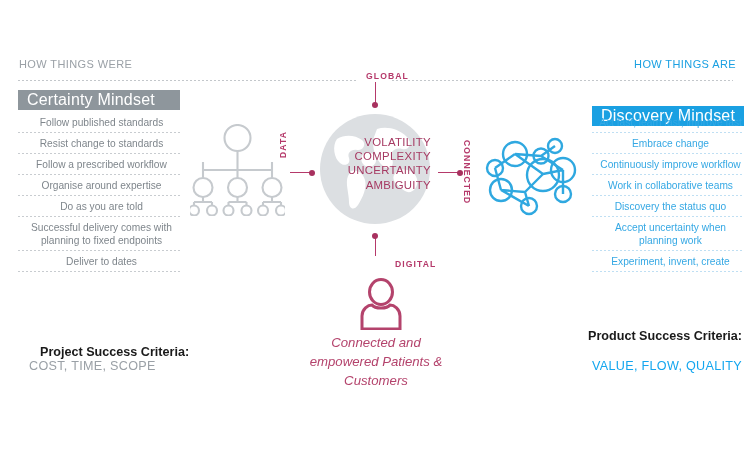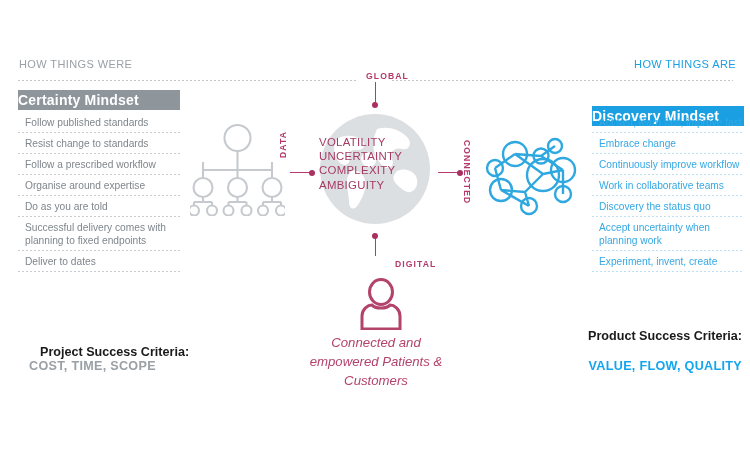--- a/index.html
+++ b/index.html
@@ -22,28 +22,28 @@
     position:absolute;height:1px;
     background-image:linear-gradient(to right,#c3c7cb 0 2px,transparent 2px 4px);
     background-size:4px 1px;background-repeat:repeat-x;
   }
   #dot-left{left:18px;top:80px;width:340px;}
   #dot-right{left:392px;top:80px;width:341px;}
 
   
   .mindbar{
     position:absolute;height:20px;line-height:20px;
-    font-size:14px;font-weight:bold;color:#ffffff;
-    box-sizing:border-box;letter-spacing:.2px;
+    font-size:16px;font-weight:normal;color:#ffffff;
+    padding-left:9px;box-sizing:border-box;letter-spacing:.2px;
   }
   #bar-left{left:18px;top:90px;width:162px;background:#8e969c;}
   #bar-right{left:592px;top:106px;width:152px;background:#1aa0e2;}
 
   
-  .list{position:absolute;box-sizing:border-box;}
+  .list{position:absolute;box-sizing:border-box;text-align:center;}
   #list-left{left:18px;top:112px;width:162px;}
   #list-right{left:592px;top:112px;width:152px;}
 
   .litem{
     position:relative;font-size:10.2px;line-height:13px;
     padding:4px 2px 4px 7px;box-sizing:border-box;
   }
   #list-left .litem{color:#7f868c;}
   #list-right .litem{color:#35a8e4;}
   .litem:after{
@@ -55,21 +55,21 @@
     background-image:linear-gradient(to right,#bfdff3 0 2px,transparent 2px 4px);
   }
 
   
   #globe{
     position:absolute;left:319px;top:113px;width:112px;height:112px;
   }
   #globe svg{display:block;}
   #vuca{
     position:absolute;left:319px;top:135px;width:112px;
-    text-align:left;font-size:11.4px;line-height:14.2px;
+    text-align:right;font-size:11.4px;line-height:14.2px;
     color:#a63a63;letter-spacing:.3px;
   }
   .vline{display:block;white-space:nowrap;}
 
   
   .radlabel{
     position:absolute;font-size:8.6px;font-weight:bold;
     letter-spacing:1.1px;color:#b5396a;white-space:nowrap;
   }
   #lab-global{left:366px;top:71px;text-align:right;}
@@ -98,21 +98,21 @@
   #org-icon{position:absolute;left:190px;top:124px;width:95px;height:92px;}
   #net-icon{position:absolute;left:485px;top:122px;width:100px;height:98px;}
   #person-icon{position:absolute;left:357px;top:278px;width:48px;height:52px;}
 
   
   .crit-title{
     position:absolute;font-size:12.6px;font-weight:bold;color:#1a1a1a;
     white-space:nowrap;
   }
   .crit-value{
-    position:absolute;font-size:12.6px;font-weight:bold;
+    position:absolute;font-size:12.6px;font-weight:normal;
     letter-spacing:.3px;white-space:nowrap;
   }
   #crit-left-title{left:40px;top:329px;margin-top:16px;}
   #crit-left-value{left:29px;top:359px;color:#9aa0a6;}
   #crit-right-title{right:8px;top:329px;margin-left:10px;}
   #crit-right-value{right:8px;top:359px;color:#13a6ef;}
 
   #center-caption{
     position:absolute;left:280px;top:333px;width:192px;
     text-align:center;font-size:13.2px;line-height:19px;color:#b4436c;
@@ -197,22 +197,22 @@
         <path d="M32 58 C38 56, 44 60, 46 67 C48 75, 44 84, 39 92 C35 98, 30 96, 30 89 C30 80, 26 70, 29 63 Z"></path>
         <path d="M58 16 C68 13, 80 16, 88 24 C94 30, 90 38, 83 36 C75 34, 70 40, 73 46 C76 53, 70 58, 64 53 C57 47, 52 34, 55 24 Z"></path>
         <path d="M78 58 C86 54, 96 58, 98 66 C100 75, 92 82, 86 78 C80 74, 72 68, 75 62 Z"></path>
         <path d="M46 40 C52 38, 58 42, 57 48 C56 54, 48 56, 44 51 C41 47, 42 42, 46 40 Z"></path>
       </g>
     </svg>
   </div>
 
   <div id="vuca">
     <span class="vline">VOLATILITY</span>
+    <span class="vline">COMPLEXITY</span>
     <span class="vline">UNCERTAINTY</span>
-    <span class="vline">COMPLEXITY</span>
     <span class="vline">AMBIGUITY</span>
   </div>
 
   <div class="spoke v" id="spoke-top"></div>
   <div class="spoke v" id="spoke-bottom"></div>
   <div class="spoke h" id="spoke-left"></div>
   <div class="spoke h" id="spoke-right"></div>
   <div class="dot" id="dot-top"></div>
   <div class="dot" id="dot-bottom"></div>
   <div class="dot" id="dot-left-c"></div>

